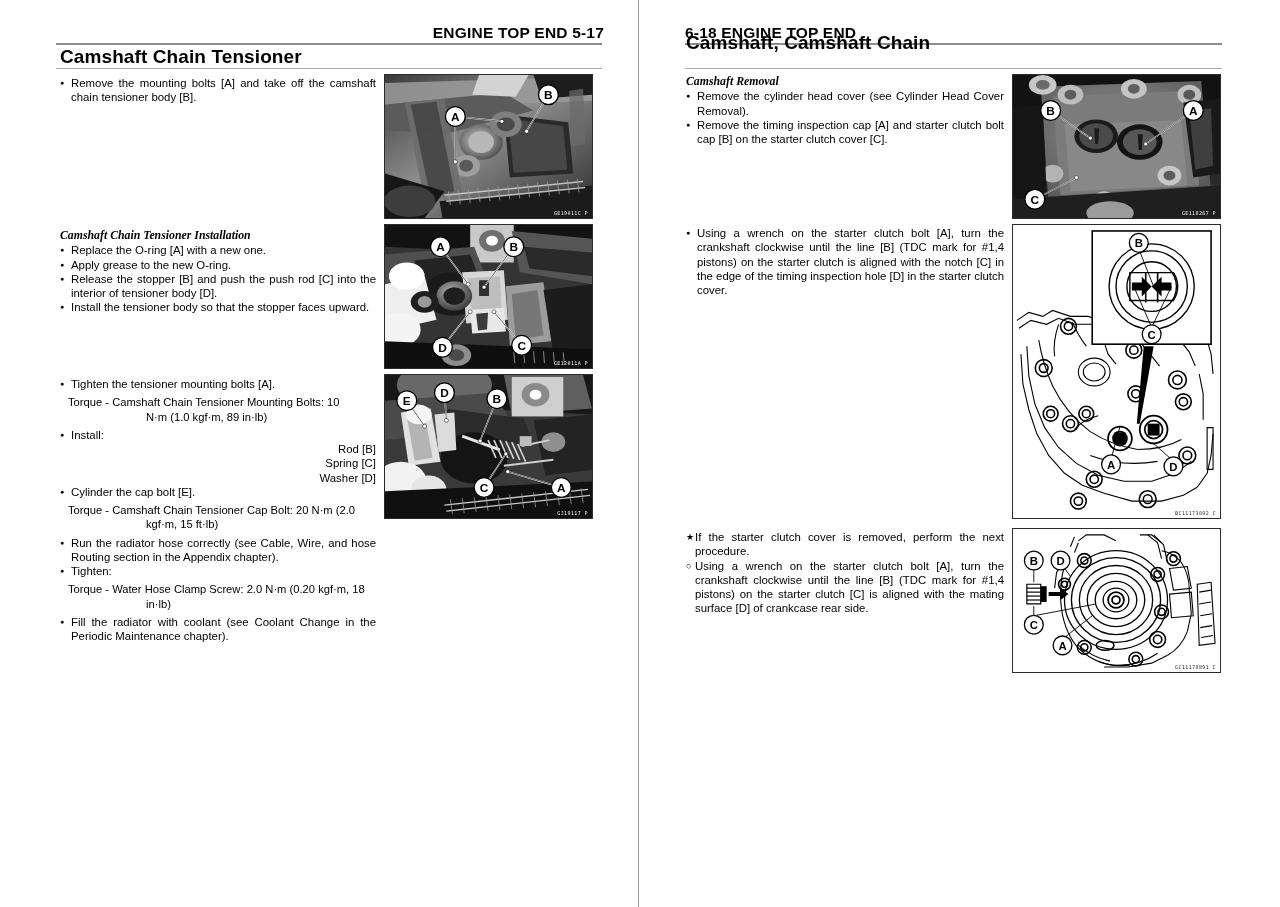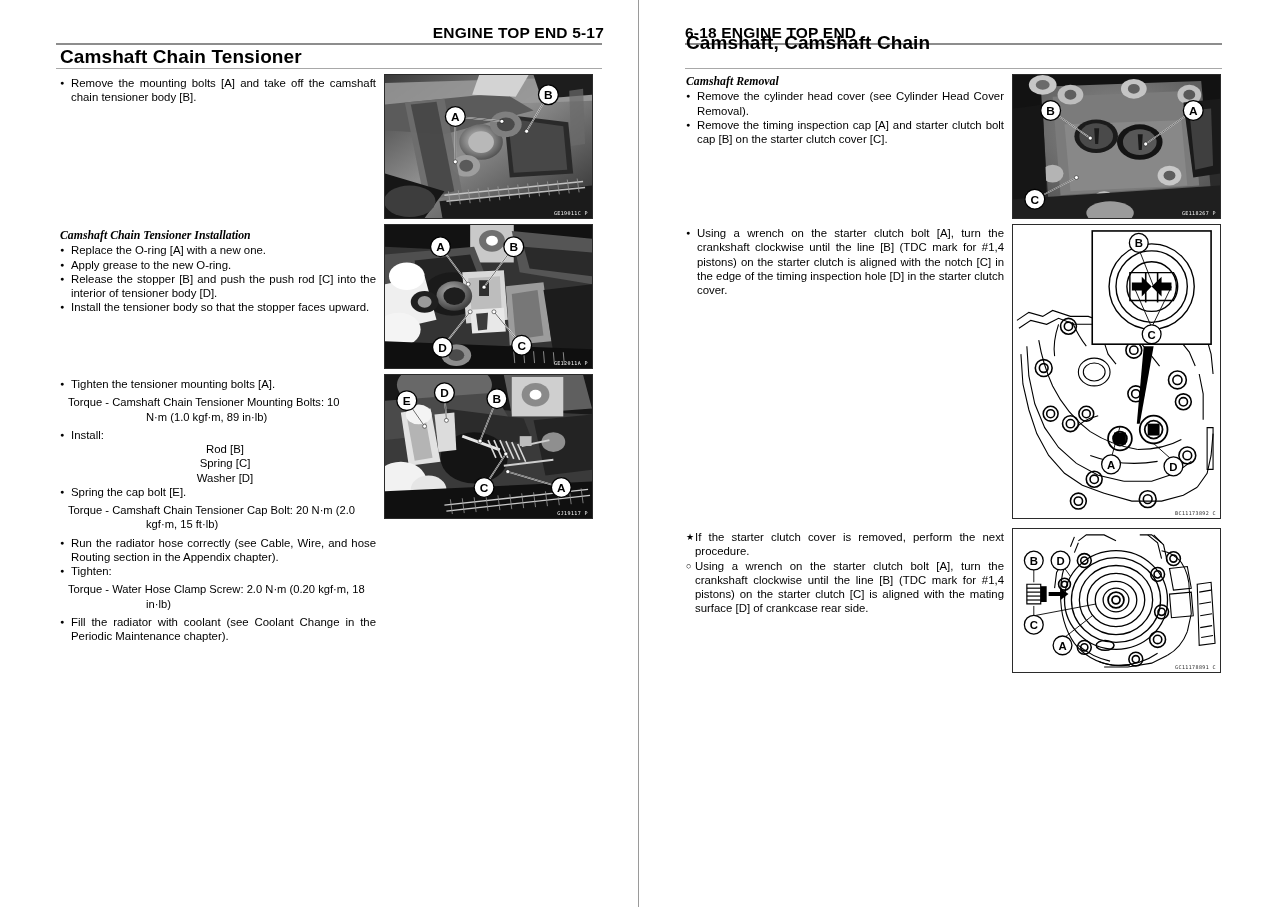--- a/index.html
+++ b/index.html
@@ -89,21 +89,21 @@
   }
   .mk-dot::before   { content: "\25CF"; font-size: 7px; position: relative; top: -2px; }
   .mk-star::before  { content: "\2605"; font-size: 9px; position: relative; top: -1px; }
   .mk-circ::before  { content: "\25CB"; font-size: 9px; position: relative; top: -1px; }
 
   .bl.tight { padding-left: 9px; }
   .bl.tight > .mk { width: 9px; }
 
   .plain { margin: 0; text-align: justify; }
 
-  .indent1 { padding-left: 14px; text-align: center; }
+  .indent1 { padding-left: 14px; text-align: right; }
 
   .torque {
     font-weight: normal;
     font-size: 11.2px;
     line-height: 14.2px;
     padding-left: 8px;
     text-align: justify;
     margin: 0;
   }
   .torque .cont { display: block; padding-left: 78px; text-align: left; }
@@ -193,21 +193,21 @@
       <div class="bl">
         <span class="mk mk-dot"></span>
         <span>Install:</span>
       </div>
       <div class="plain indent1">Rod [B]</div>
       <div class="plain indent1">Spring [C]</div>
       <div class="plain indent1">Washer [D]</div>
 
       <div class="bl">
         <span class="mk mk-dot"></span>
-        <span>Spring the cap bolt [E].</span>
+        <span>Cylinder the cap bolt [E].</span>
       </div>
 
       <div class="sp4"></div>
       <div class="torque">
         <span>Torque - Camshaft Chain Tensioner Cap Bolt:</span>
         <span>20 N·m (2.0</span>
         <span class="cont2">kgf·m, 15 ft·lb)</span>
       </div>
       <div class="sp4"></div>
 

